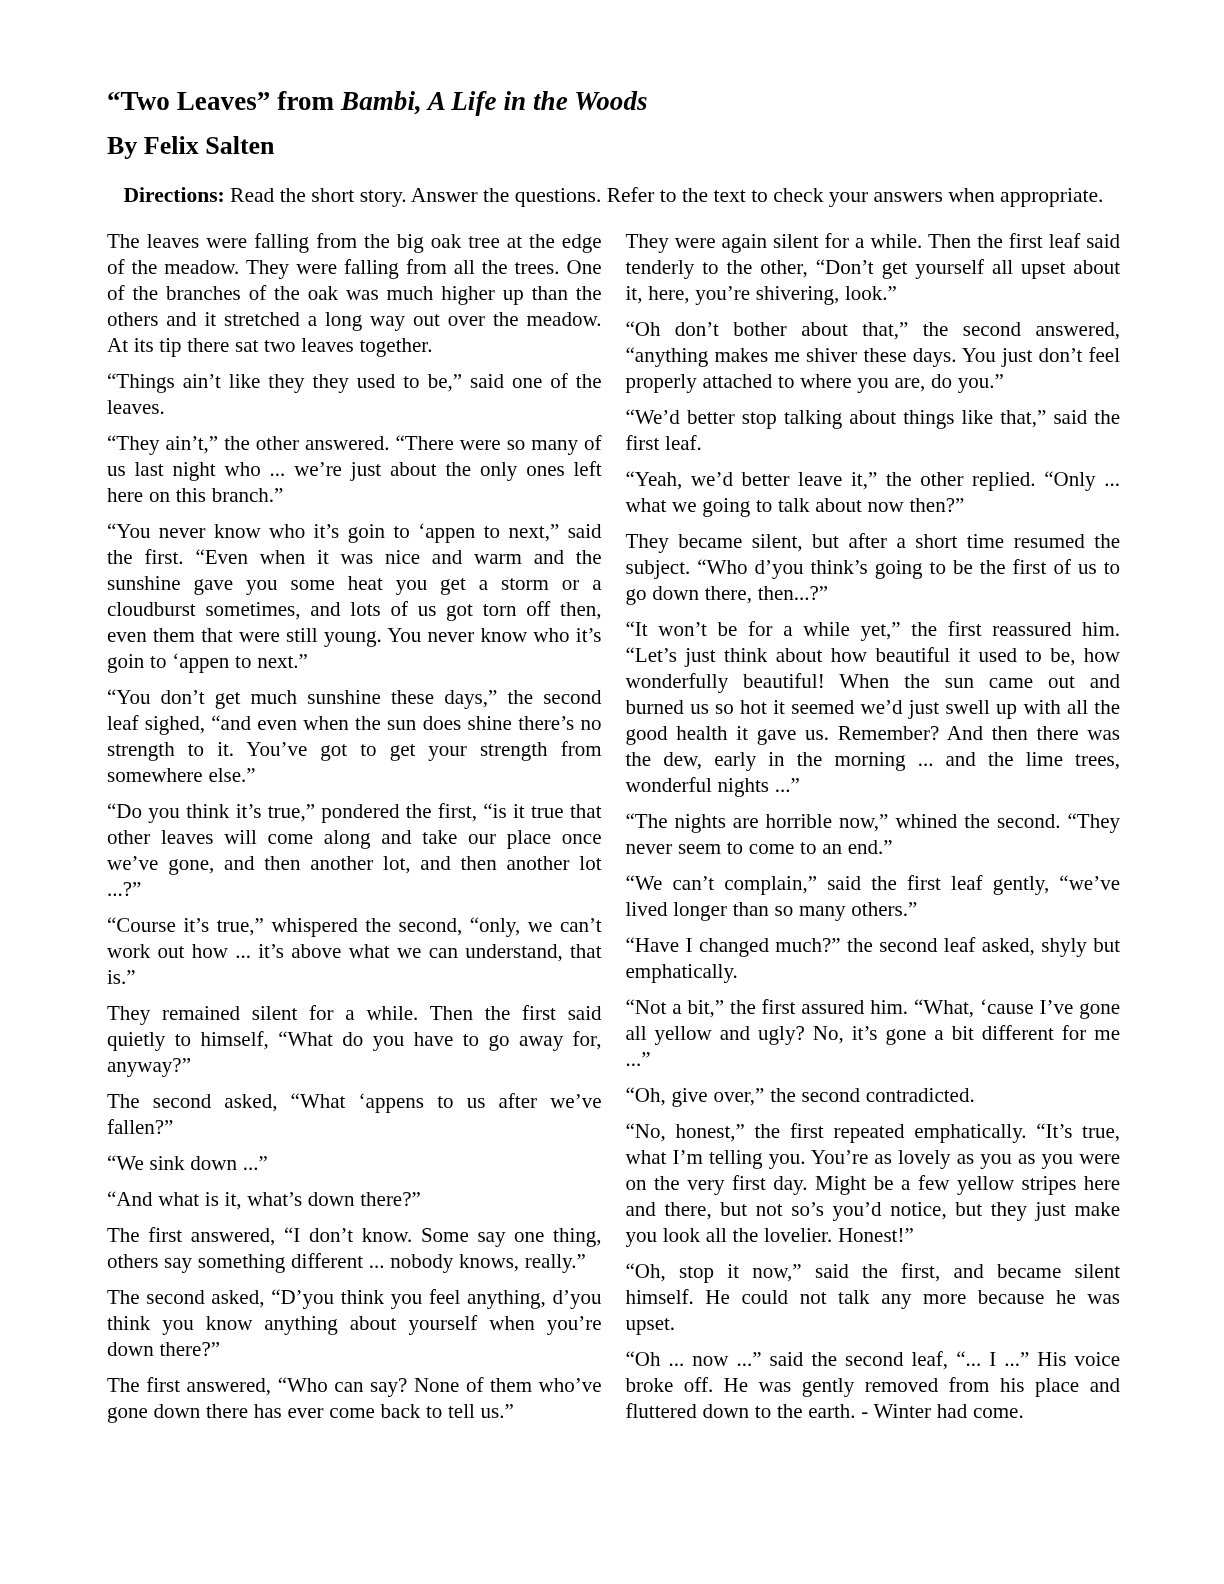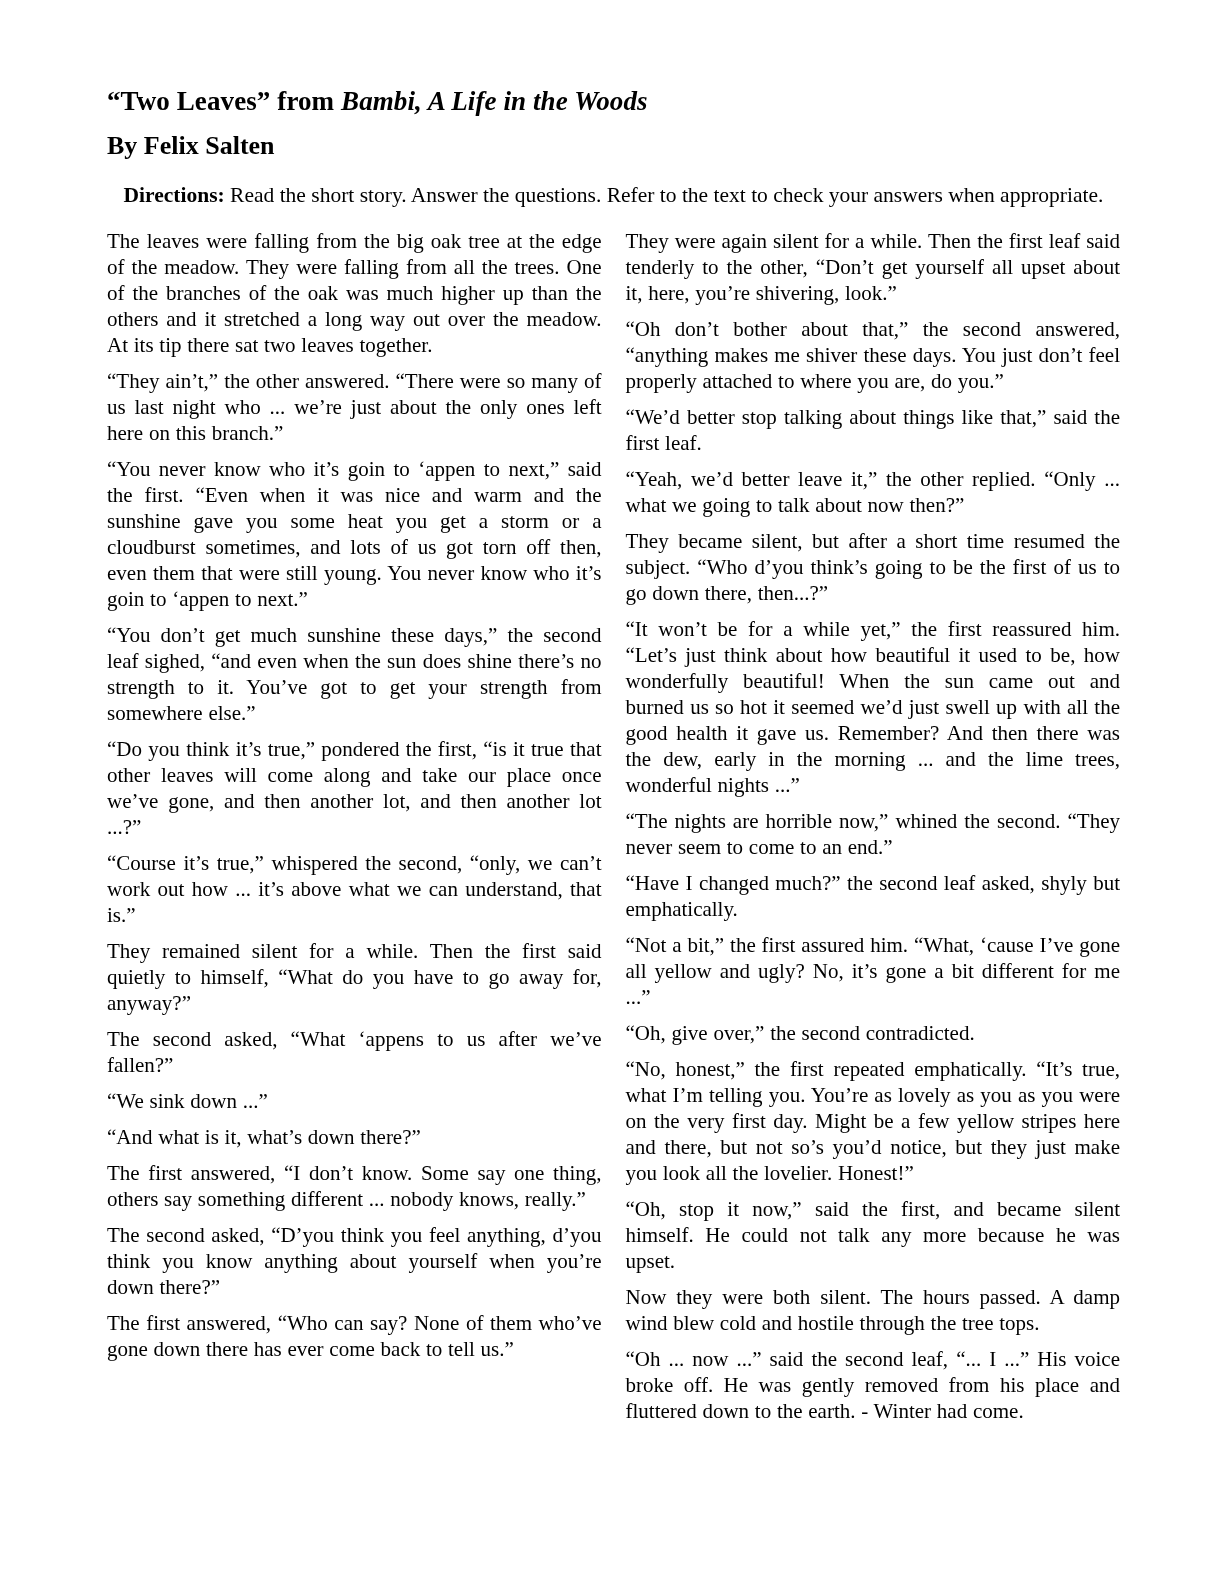--- a/index.html
+++ b/index.html
@@ -73,20 +73,21 @@
 
   <h1 class="doc-title"><span>“Two Leaves” from </span><span class="book">Bambi, A Life in the Woods</span></h1>
 
   <div class="byline">By Felix Salten</div>
 
   <div class="directions"><span class="dir-label">Directions:</span><span> Read the short story. Answer the questions. Refer to the text to check your answers when appropriate.</span></div>
 
   <div class="columns">
     <div class="col">
       <p>The leaves were falling from the big oak tree at the edge of the meadow. They were falling from all the trees. One of the branches of the oak was much higher up than the others and it stretched a long way out over the meadow. At its tip there sat two leaves together.</p>
+      <p>“Things ain’t like they they used to be,” said one of the leaves.</p>
       <p>“They ain’t,” the other answered. “There were so many of us last night who ... we’re just about the only ones left here on this branch.”</p>
       <p>“You never know who it’s goin to ‘appen to next,” said the first. “Even when it was nice and warm and the sunshine gave you some heat you get a storm or a cloudburst sometimes, and lots of us got torn off then, even them that were still young. You never know who it’s goin to ‘appen to next.”</p>
       <p>“You don’t get much sunshine these days,” the second leaf sighed, “and even when the sun does shine there’s no strength to it. You’ve got to get your strength from somewhere else.”</p>
       <p>“Do you think it’s true,” pondered the first, “is it true that other leaves will come along and take our place once we’ve gone, and then another lot, and then another lot ...?”</p>
       <p>“Course it’s true,” whispered the second, “only, we can’t work out how ... it’s above what we can understand, that is.”</p>
       <p>They remained silent for a while. Then the first said quietly to himself, “What do you have to go away for, anyway?”</p>
       <p>The second asked, “What ‘appens to us after we’ve fallen?”</p>
       <p>“We sink down ...”</p>
       <p>“And what is it, what’s down there?”</p>
       <p>The first answered, “I don’t know. Some say one thing, others say something different ... nobody knows, really.”</p>
@@ -94,23 +95,23 @@
       <p>The first answered, “Who can say? None of them who’ve gone down there has ever come back to tell us.”</p>
     </div>
     <div class="col">
       <p>They were again silent for a while. Then the first leaf said tenderly to the other, “Don’t get yourself all upset about it, here, you’re shivering, look.”</p>
       <p>“Oh don’t bother about that,” the second answered, “anything makes me shiver these days. You just don’t feel properly attached to where you are, do you.”</p>
       <p>“We’d better stop talking about things like that,” said the first leaf.</p>
       <p>“Yeah, we’d better leave it,” the other replied. “Only ... what we going to talk about now then?”</p>
       <p>They became silent, but after a short time resumed the subject. “Who d’you think’s going to be the first of us to go down there, then...?”</p>
       <p>“It won’t be for a while yet,” the first reassured him. “Let’s just think about how beautiful it used to be, how wonderfully beautiful! When the sun came out and burned us so hot it seemed we’d just swell up with all the good health it gave us. Remember? And then there was the dew, early in the morning ... and the lime trees, wonderful nights ...”</p>
       <p>“The nights are horrible now,” whined the second. “They never seem to come to an end.”</p>
+      <p>“We can’t complain,” said the first leaf gently, “we’ve lived longer than so many others.”</p>
       <p>“Have I changed much?” the second leaf asked, shyly but emphatically.</p>
       <p>“Not a bit,” the first assured him. “What, ‘cause I’ve gone all yellow and ugly? No, it’s gone a bit different for me ...”</p>
       <p>“Oh, give over,” the second contradicted.</p>
       <p>“No, honest,” the first repeated emphatically. “It’s true, what I’m telling you. You’re as lovely as you as you were on the very first day. Might be a few yellow stripes here and there, but not so’s you’d notice, but they just make you look all the lovelier. Honest!”</p>
       <p>“Oh, stop it now,” said the first, and became silent himself. He could not talk any more because he was upset.</p>
-      <p>Now they were both silent. The hours passed. A damp wind blew cold and hostile through the tree tops.</p>
       <p>“Oh ... now ...” said the second leaf, “... I ...” His voice broke off. He was gently removed from his place and fluttered down to the earth. - Winter had come.</p>
     </div>
   </div>
 
 </div>
 
 </body></html>

